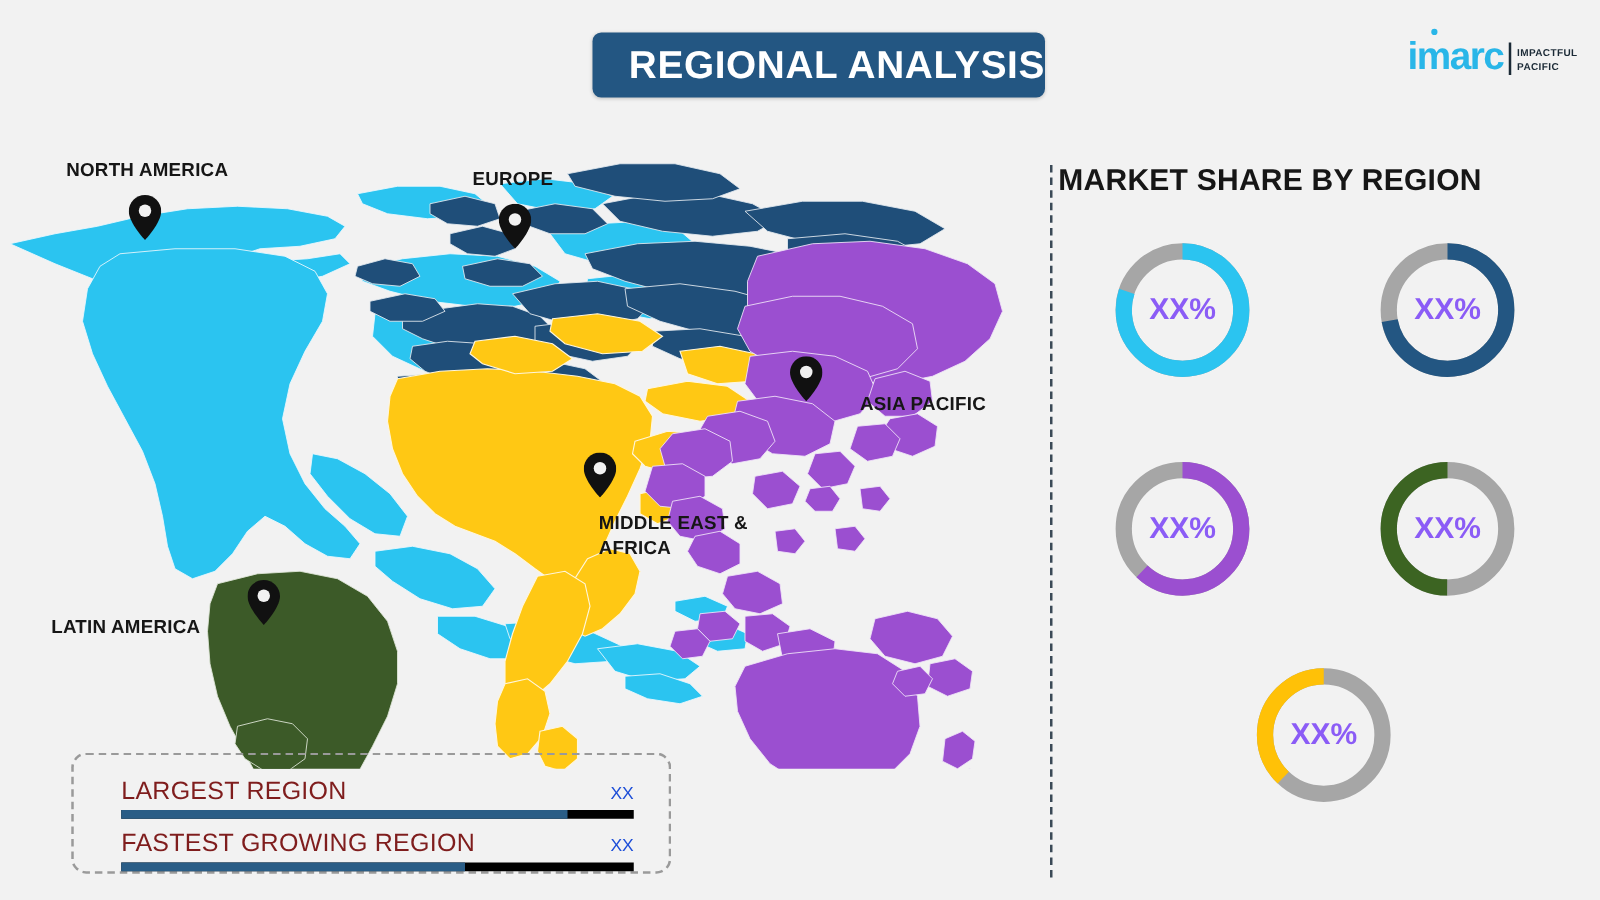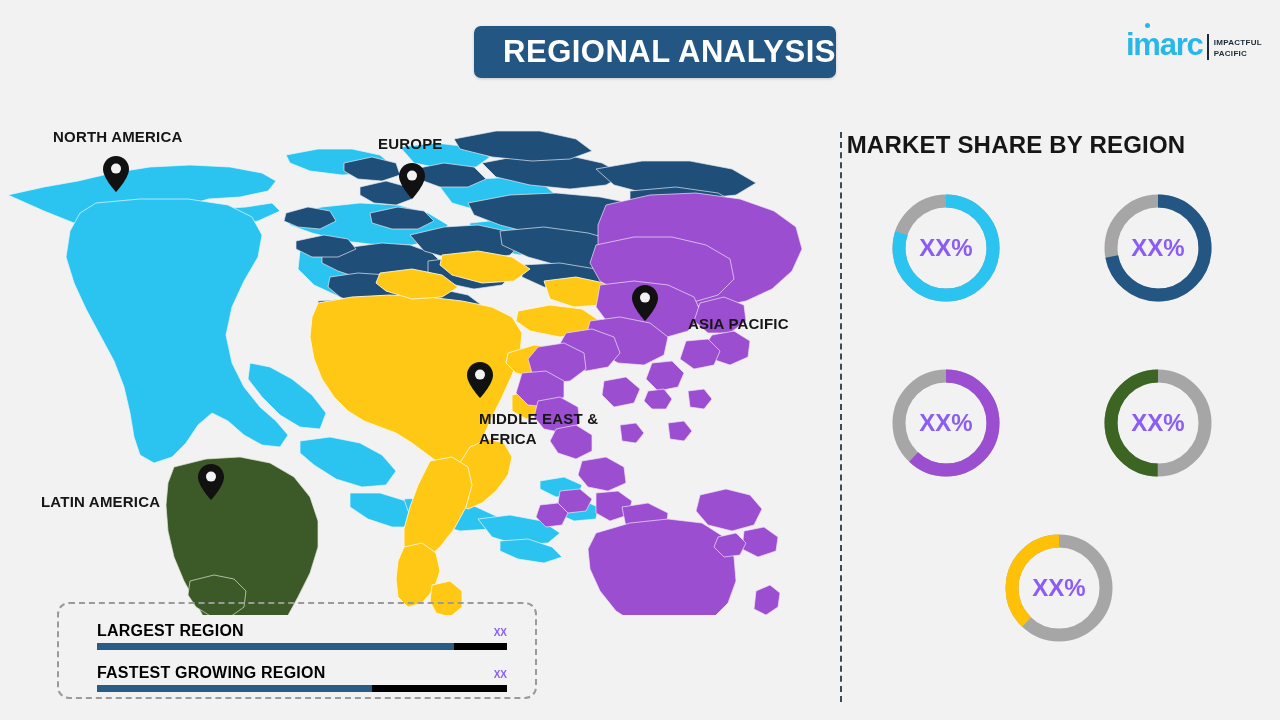--- a/index.html
+++ b/index.html
@@ -166,29 +166,29 @@
     width: 410px;
   }
   .legend-row:nth-of-type(1) { top: 18px; }
   .legend-row:nth-of-type(2) { top: 60px; }
   .legend-head {
     display: flex;
     align-items: baseline;
     justify-content: space-between;
   }
   .legend-name {
-    font-size: 16px;
-    font-weight: bold;
-    color: #000000;
+    font-size: 20px;
+    font-weight: normal;
+    color: #7f1d1d;
     letter-spacing: 0.2px;
   }
   .legend-value {
-    font-size: 10px;
-    font-weight: bold;
-    color: #8b5cf6;
+    font-size: 14px;
+    font-weight: normal;
+    color: #1d4ed8;
   }
   .legend-bar {
     margin-top: 3px;
     width: 100%;
     height: 7px;
     background: #000000;
     position: relative;
   }
   .legend-bar .fill {
     position: absolute;

